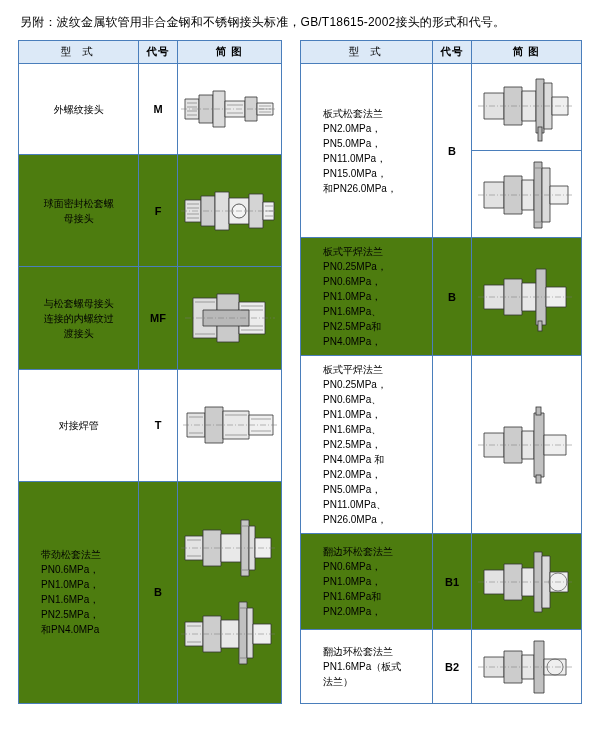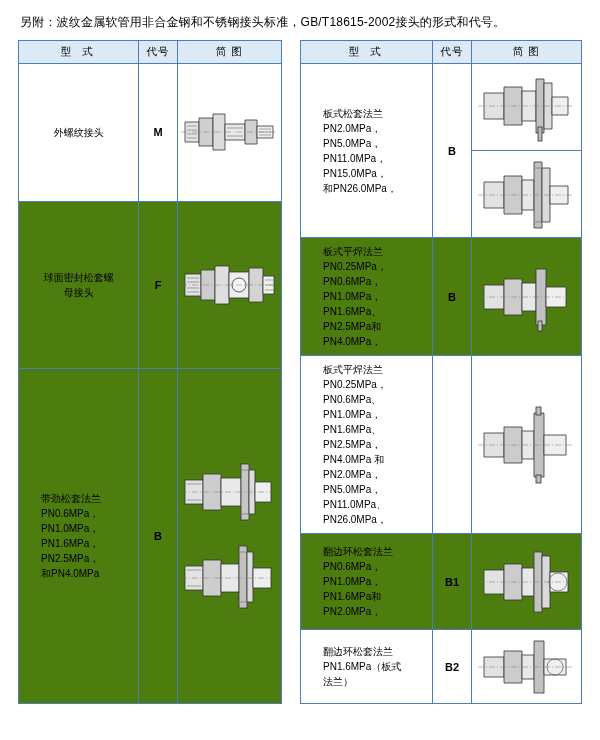--- a/index.html
+++ b/index.html
@@ -45,21 +45,21 @@
     vertical-align: middle;
   }
   thead th {
     background: #dce9f7;
     height: 22px;
     font-size: 10.5px;
     font-weight: normal;
     text-align: center;
     letter-spacing: 4px;
   }
-  thead th.code { letter-spacing: 1px; }
+  thead th.code { letter-spacing: 1px; font-weight: bold; }
   .c-type { width: 120px; }
   .c-code { width: 38px; }
   .c-fig  { width: 104px; }
   .rc-type { width: 132px; }
   .rc-code { width: 38px; }
   .rc-fig  { width: 110px; }
 
   td.type {
     font-size: 10px;
     line-height: 15px;
@@ -171,21 +171,71 @@
                     <line x1="86" y1="39" x2="94" y2="39"></line>
                   <line x1="86" y1="44" x2="94" y2="44"></line>
                 </g>
                 <line x1="2" y1="39" x2="98" y2="39" stroke="#777" stroke-width="0.5" stroke-dasharray="6 2 1 2"></line>
               </svg>
             </div>
           </td>
         </tr>
 
 
-
+        <tr class="yellow" style="height:84px">
+          <td class="type center">与松套螺母接头连接的内螺纹过渡接头</td>
+          <td class="code">MF</td>
+          <td class="fig">
+            <div class="fig-wrap">
+              <svg width="100" height="72" viewBox="0 0 100 72">
+                <g stroke="#333" stroke-width="0.8">
+                  <path d="M14 16 L14 56 L38 56 L38 16 Z" fill="#dddddd"></path>
+                  <path d="M38 12 L38 60 L60 60 L60 12 Z" fill="#cacaca"></path>
+                  <path d="M60 20 L60 52 L86 52 L86 20 Z" fill="#ececec"></path>
+                  <path d="M24 28 L24 44 L70 44 L70 28 Z" fill="#b8b8b8"></path>
+                </g>
+                <g stroke="#555" stroke-width="0.5">
+                  <line x1="62" y1="24" x2="84" y2="24"></line>
+                    <line x1="62" y1="28" x2="84" y2="28"></line>
+                  <line x1="62" y1="44" x2="84" y2="44"></line>
+                    <line x1="62" y1="48" x2="84" y2="48"></line>
+                  <line x1="16" y1="20" x2="36" y2="20"></line>
+                    <line x1="16" y1="52" x2="36" y2="52"></line>
+                </g>
+                <line x1="6" y1="36" x2="96" y2="36" stroke="#777" stroke-width="0.5" stroke-dasharray="6 2 1 2"></line>
+              </svg>
+            </div>
+          </td>
+        </tr>
+
+        <tr class="white" style="height:90px">
+          <td class="type center">对接焊管</td>
+          <td class="code">T</td>
+          <td class="fig">
+            <div class="fig-wrap">
+              <svg width="100" height="76" viewBox="0 0 100 76">
+                <g stroke="#333" stroke-width="0.8">
+                  <path d="M8 26 L8 50 L26 50 L26 26 Z" fill="#e3e3e3"></path>
+                  <path d="M26 20 L26 56 L44 56 L44 20 Z" fill="#cccccc"></path>
+                  <path d="M44 24 L44 52 L70 52 L70 24 Z" fill="#e8e8e8"></path>
+                  <path d="M70 28 L70 48 L94 48 L94 28 Z" fill="#f0f0f0"></path>
+                </g>
+                <g stroke="#555" stroke-width="0.5">
+                  <line x1="10" y1="30" x2="24" y2="30"></line>
+                    <line x1="10" y1="46" x2="24" y2="46"></line>
+                  <line x1="46" y1="28" x2="68" y2="28"></line>
+                    <line x1="46" y1="48" x2="68" y2="48"></line>
+                  <line x1="72" y1="32" x2="92" y2="32"></line>
+                    <line x1="72" y1="44" x2="92" y2="44"></line>
+                </g>
+                <line x1="4" y1="38" x2="98" y2="38" stroke="#777" stroke-width="0.5" stroke-dasharray="6 2 1 2"></line>
+              </svg>
+            </div>
+          </td>
+        </tr>
 
         <tr class="yellow" style="height:180px">
           <td class="type" style="white-space:pre-line">带劲松套法兰
 PN0.6MPa，PN1.0MPa，
 PN1.6MPa，PN2.5MPa，
 和PN4.0MPa</td>
           <td class="code">B</td>
           <td class="fig">
             <div class="fig-wrap" style="flex-direction:column">
               <svg width="100" height="84" viewBox="0 0 100 84">

